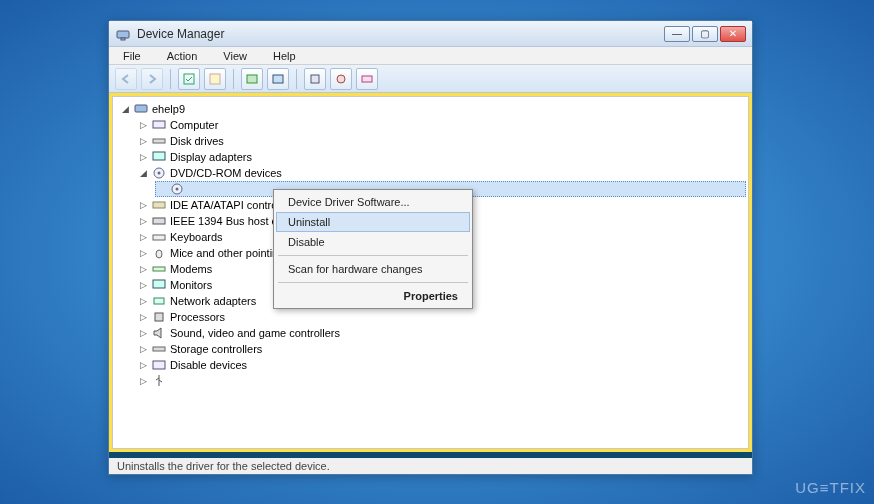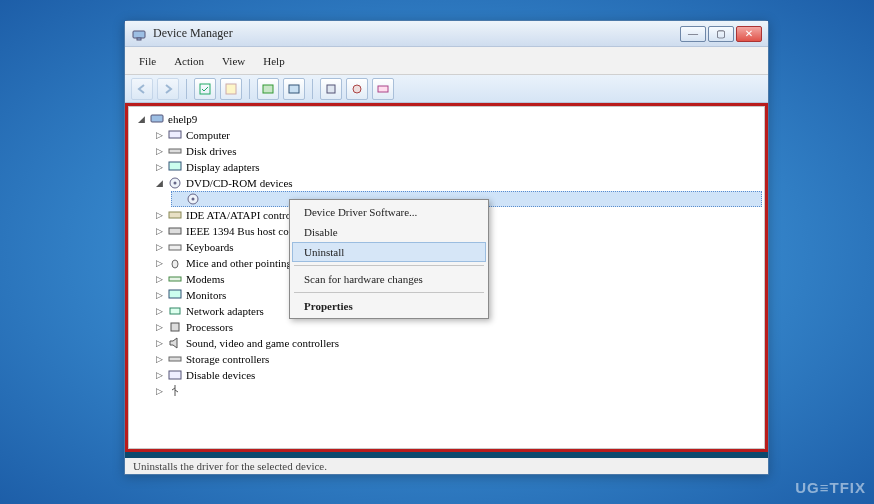--- a/index.html
+++ b/index.html
@@ -12,36 +12,35 @@
     height: 504px;
     overflow: hidden;
     position: relative;
   }
   .watermark {
     position: absolute;
     right: 8px;
     bottom: 8px;
     font-size: 15px;
     color: rgba(255,255,255,0.5);
-    font-weight: bold;
+    font-weight: normal;
     letter-spacing: 1px;
   }
   .window {
     position: absolute;
-    left: 124px;
+    left: 108px;
     top: 20px;
     width: 645px;
     height: 455px;
-    background: #b91c1c;
+    background: #fde047;
     border: 1px solid #4a78a8;
     border-radius: 4px 4px 0 0;
     box-shadow: 0 2px 12px rgba(0,0,0,.25);
     display: flex;
     flex-direction: column;
-    font-family: Liberation Serif, serif;
   }
   .titlebar {
     height: 26px;
     background: linear-gradient(#eef4fa,#cfddef);
     display: flex;
     align-items: center;
     padding: 0 6px;
     border-bottom: 1px solid #b7c6db;
   }
   .titlebar .app-icon {
@@ -54,27 +53,27 @@
   .winbtn {
     width: 26px; height: 16px;
     border: 1px solid #6e87a8;
     border-radius: 2px;
     background: linear-gradient(#f7fbff,#d7e4f3);
     display: flex; align-items:center; justify-content:center;
     font-size: 10px; color: #334;
   }
   .winbtn.close { background: linear-gradient(#f3a7a2,#e0534a); color:#fff; border-color:#a33; }
   .menubar {
-    height: 28px;
+    height: 18px;
     background: #f2f2f2;
     border-bottom: 1px solid #d0d0d0;
     display:flex;
     align-items:center;
     padding: 0 6px;
-    gap: 2px;
+    gap: 10px;
   }
   .menuitem { padding: 2px 8px; color:#222; }
   .toolbar {
     height: 28px;
     background: linear-gradient(#eaf2fb,#d6e5f5);
     border-bottom: 1px solid #b7c6db;
     display:flex;
     align-items:center;
     padding: 0 6px;
     gap: 4px;
@@ -131,21 +130,21 @@
     background:#f5f5f5;
     border:1px solid #8a8a8a;
     box-shadow: 2px 2px 6px rgba(0,0,0,.3);
     padding: 2px;
   }
   .cm-item {
     padding: 4px 12px;
     color:#222;
   }
   .cm-item.highlight { background:#d6e6f7; border:1px solid #9bbde0; padding:3px 11px;}
-  .cm-item.bold { font-weight:bold; }
+  .cm-item.bold { font-weight:bold;text-align:right; }
   .cm-sep { height:1px; background:#c5c5c5; margin:3px 2px; }
   svg { display:block; }
 </style>
 </head>
 <body>
 
 <div class="window">
   <div class="titlebar">
     <span class="app-icon">
       <svg width="14" height="14" viewBox="0 0 14 14">
@@ -422,22 +421,22 @@
                   </svg>
                 </span>
               </div>
             </li>
         </ul>
       </li>
     </ul>
 
     <div class="context-menu">
       <div class="cm-item">Device Driver Software...</div>
+      <div class="cm-item highlight">Uninstall</div>
       <div class="cm-item">Disable</div>
-      <div class="cm-item highlight">Uninstall</div>
       <div class="cm-sep"></div>
       <div class="cm-item">Scan for hardware changes</div>
       <div class="cm-sep"></div>
       <div class="cm-item bold">Properties</div>
     </div>
   </div>
 
   <div class="statusbar">
     <span>Uninstalls the driver for the selected device.</span>
   </div>

